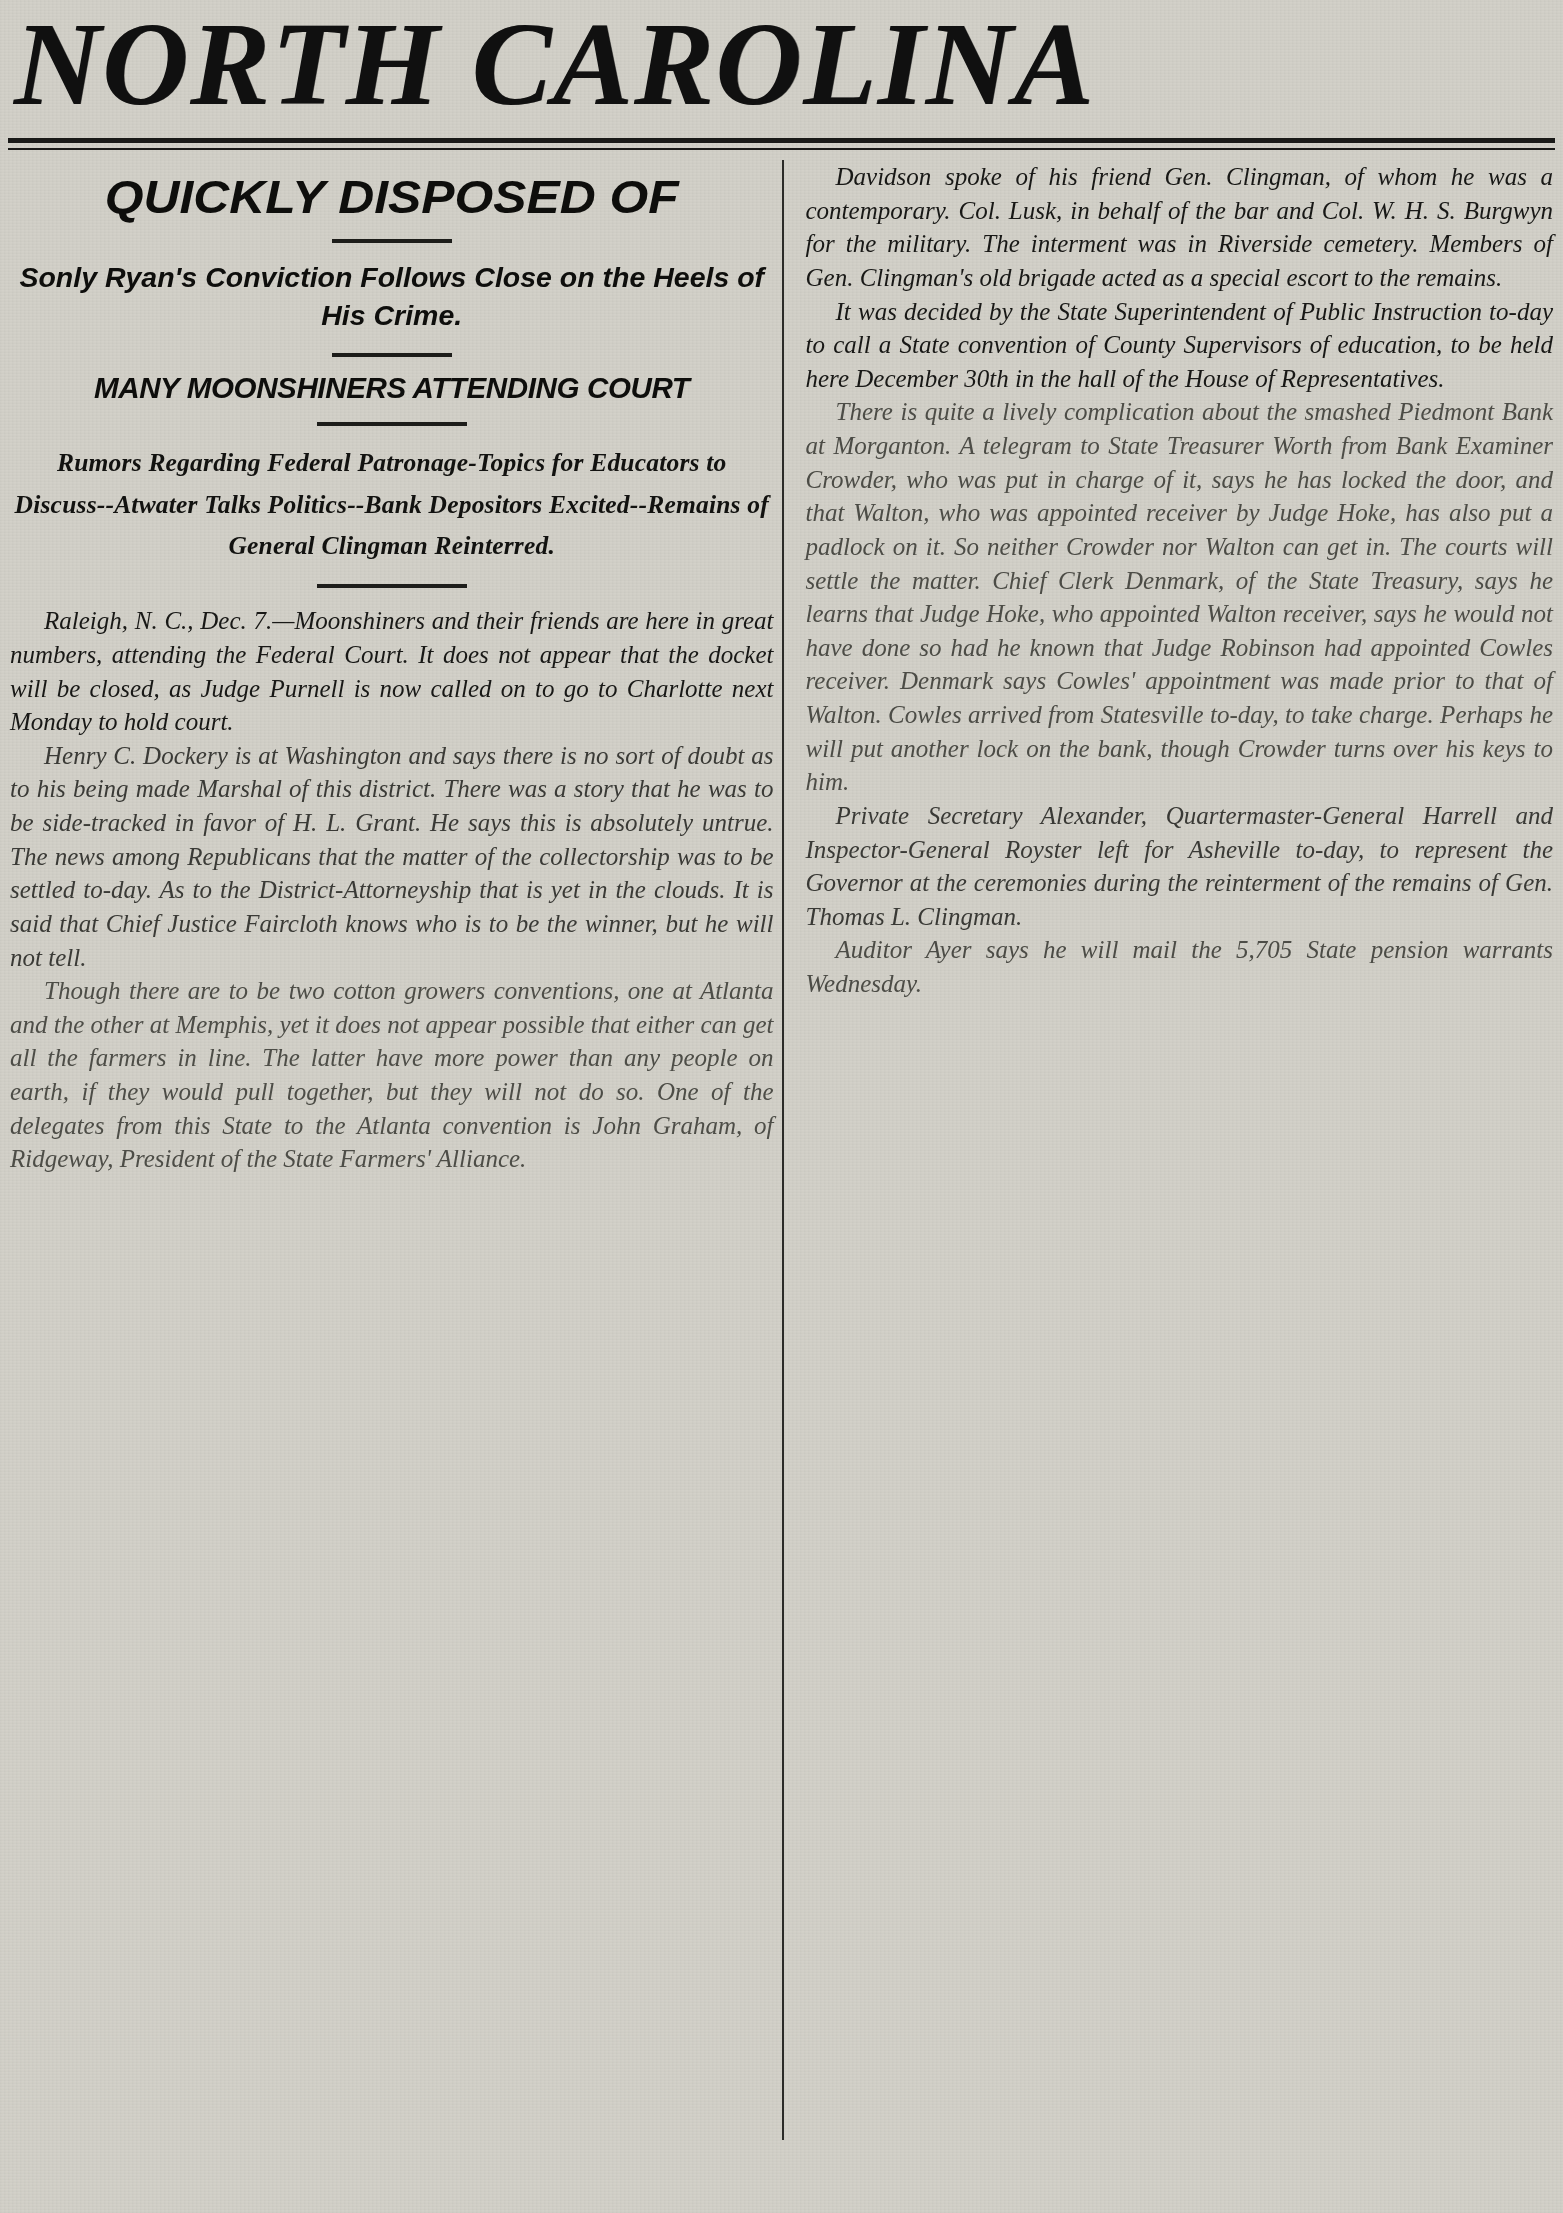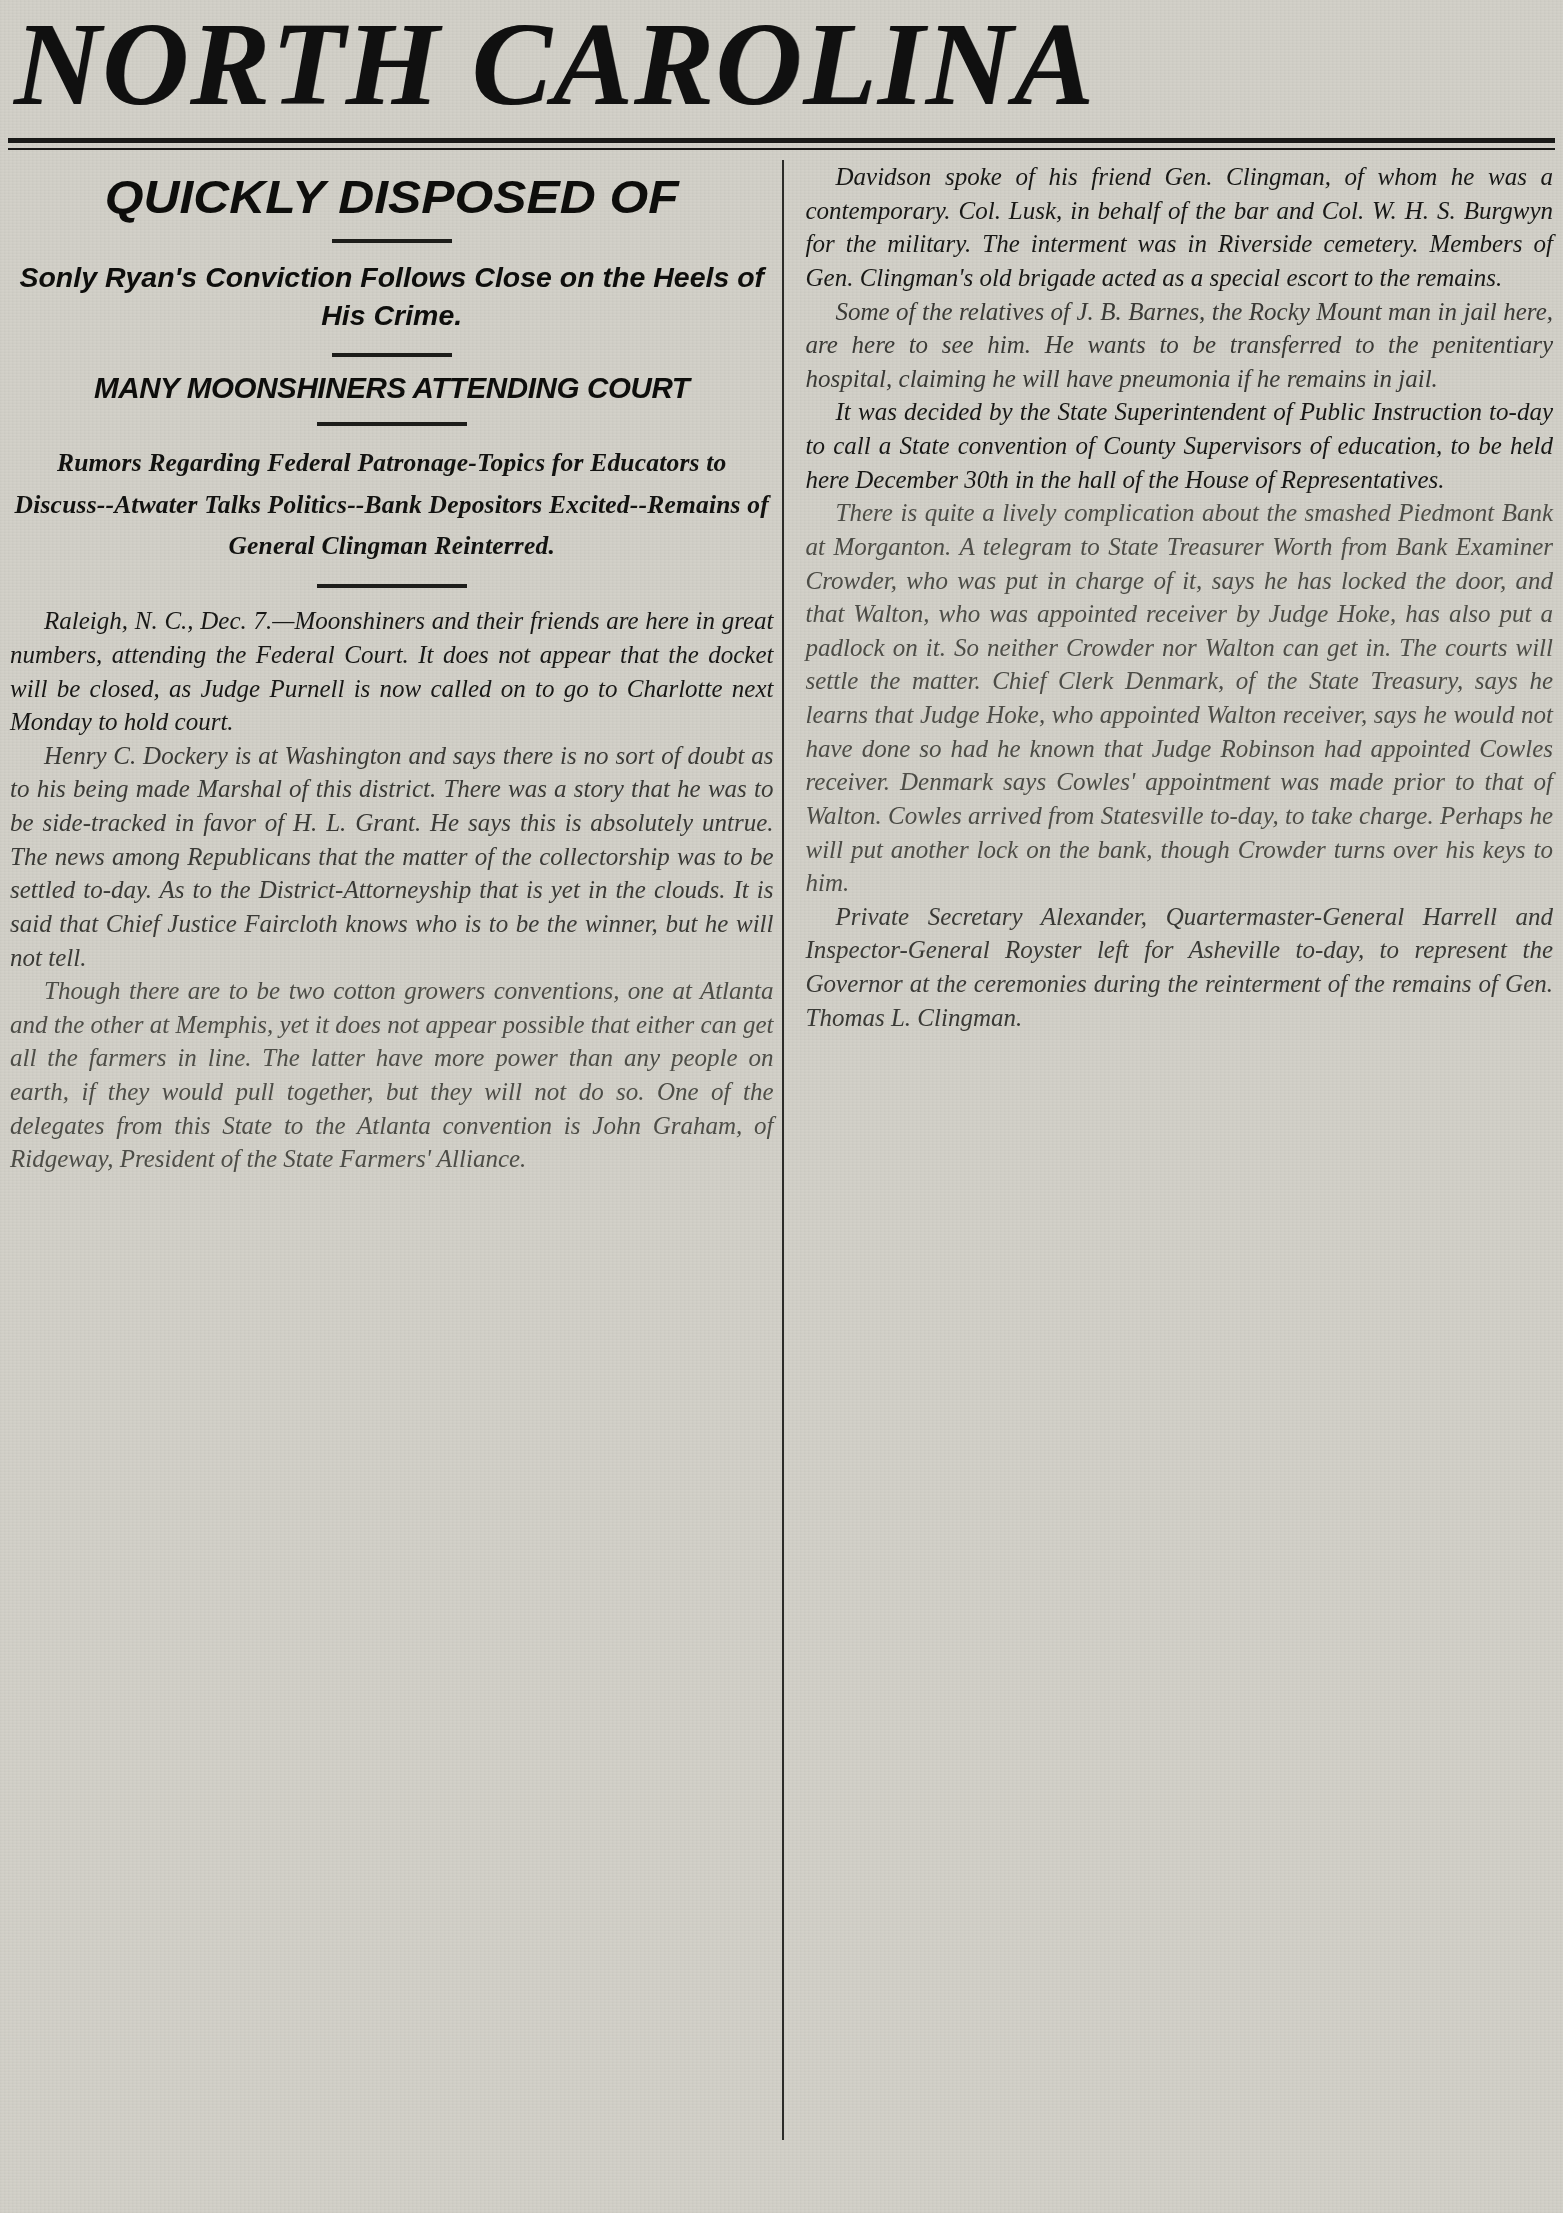--- a/index.html
+++ b/index.html
@@ -167,21 +167,21 @@
         <p>Raleigh, N. C., Dec. 7.—Moonshiners and their friends are here in great numbers, attending the Federal Court. It does not appear that the docket will be closed, as Judge Purnell is now called on to go to Charlotte next Monday to hold court.</p>
         <p class="fade-1">Henry C. Dockery is at Washington and says there is no sort of doubt as to his being made Marshal of this district. There was a story that he was to be side-tracked in favor of H. L. Grant. He says this is absolutely untrue. The news among Republicans that the matter of the collectorship was to be settled to-day. As to the District-Attorneyship that is yet in the clouds. It is said that Chief Justice Faircloth knows who is to be the winner, but he will not tell.</p>
         <p class="fade-2">Though there are to be two cotton growers conventions, one at Atlanta and the other at Memphis, yet it does not appear possible that either can get all the farmers in line. The latter have more power than any people on earth, if they would pull together, but they will not do so. One of the delegates from this State to the Atlanta convention is John Graham, of Ridgeway, President of the State Farmers' Alliance.</p>
       </div>
 
     </div>
 
     <div class="col col-right">
       <div class="body-text">
         <p>Davidson spoke of his friend Gen. Clingman, of whom he was a contemporary. Col. Lusk, in behalf of the bar and Col. W. H. S. Burgwyn for the military. The interment was in Riverside cemetery. Members of Gen. Clingman's old brigade acted as a special escort to the remains.</p>
-        <p class="fade-1">Some of the relatives of J. B. Barnes, the Rocky Mount man in jail here, are here to see him. He wants to be transferred to the penitentiary hospital, claiming he will have pneumonia if he remains in jail.</p>
         <p>It was decided by the State Superintendent of Public Instruction to-day to call a State convention of County Supervisors of education, to be held here December 30th in the hall of the House of Representatives.</p>
         <p class="fade-2">There is quite a lively complication about the smashed Piedmont Bank at Morganton. A telegram to State Treasurer Worth from Bank Examiner Crowder, who was put in charge of it, says he has locked the door, and that Walton, who was appointed receiver by Judge Hoke, has also put a padlock on it. So neither Crowder nor Walton can get in. The courts will settle the matter. Chief Clerk Denmark, of the State Treasury, says he learns that Judge Hoke, who appointed Walton receiver, says he would not have done so had he known that Judge Robinson had appointed Cowles receiver. Denmark says Cowles' appointment was made prior to that of Walton. Cowles arrived from Statesville to-day, to take charge. Perhaps he will put another lock on the bank, though Crowder turns over his keys to him.</p>
         <p class="fade-1">Private Secretary Alexander, Quartermaster-General Harrell and Inspector-General Royster left for Asheville to-day, to represent the Governor at the ceremonies during the reinterment of the remains of Gen. Thomas L. Clingman.</p>
+        <p class="fade-2">Auditor Ayer says he will mail the 5,705 State pension warrants Wednesday.</p>
       </div>
     </div>
 
   </div>
 </div>
 
 </body></html>

